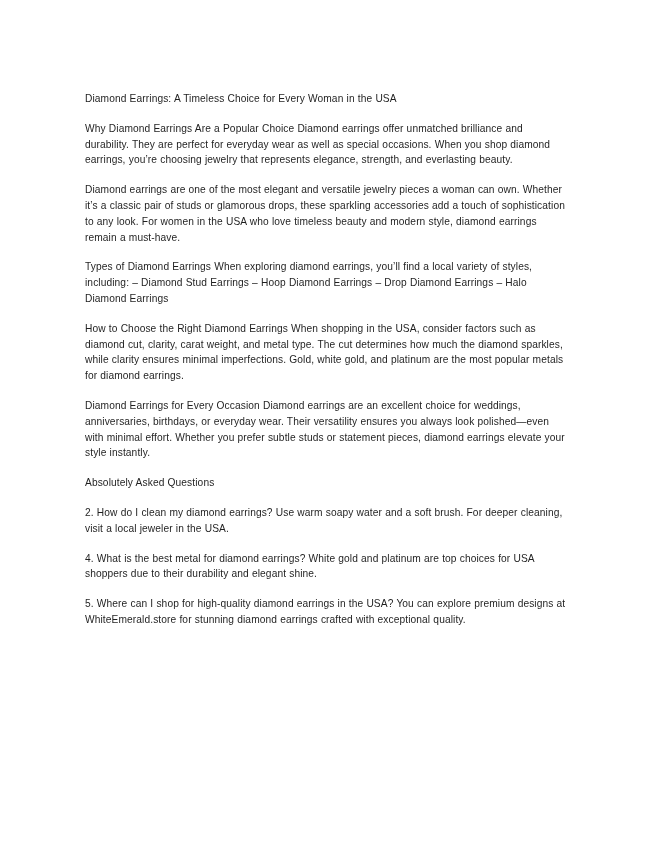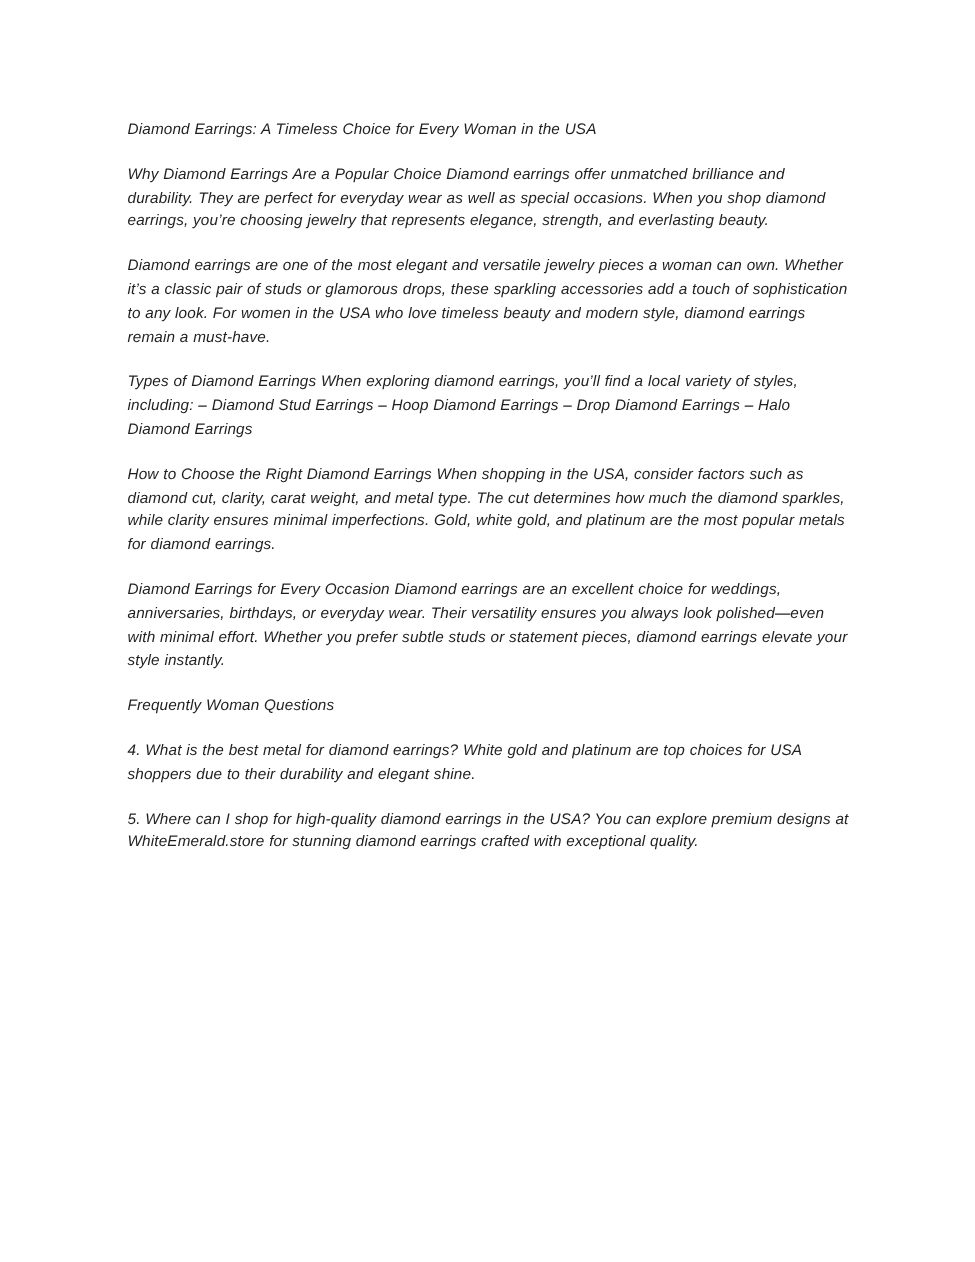--- a/index.html
+++ b/index.html
@@ -25,25 +25,24 @@
   .doc-body {
     position: absolute;
     left: 85px;
     top: 79px;
     width: 484px;
   }
   .para {
     font-size: 10.2px;
     line-height: 15.8px;
     color: #1f1f1f;
-    margin: 0 0 14px 0;
+    margin: 12px 0 14px 0;
     text-align: left;
     letter-spacing: 0.01em;
     word-spacing: 0.02em;
-    font-style: italic;
   }
   .para:last-child {
     margin-bottom: 0;
   }
 </style>
 </head>
 <body>
 
 <div class="page">
   <div class="doc-body">
@@ -54,23 +53,24 @@
 
     <p class="para">Diamond earrings are one of the most elegant and versatile jewelry pieces a woman can own. Whether it’s a classic pair of studs or glamorous drops, these sparkling accessories add a touch of sophistication to any look. For women in the USA who love timeless beauty and modern style, diamond earrings remain a must-have.</p>
 
     <p class="para">Types of Diamond Earrings When exploring diamond earrings, you’ll find a local variety of styles, including: – Diamond Stud Earrings – Hoop Diamond Earrings – Drop Diamond Earrings – Halo Diamond Earrings</p>
 
 
     <p class="para">How to Choose the Right Diamond Earrings When shopping in the USA, consider factors such as diamond cut, clarity, carat weight, and metal type. The cut determines how much the diamond sparkles, while clarity ensures minimal imperfections. Gold, white gold, and platinum are the most popular metals for diamond earrings.</p>
 
     <p class="para">Diamond Earrings for Every Occasion Diamond earrings are an excellent choice for weddings, anniversaries, birthdays, or everyday wear. Their versatility ensures you always look polished—even with minimal effort. Whether you prefer subtle studs or statement pieces, diamond earrings elevate your style instantly.</p>
 
-    <p class="para">Frequently Woman Questions</p>
+    <p class="para">Absolutely Asked Questions</p>
 
 
+    <p class="para">2. How do I clean my diamond earrings? Use warm soapy water and a soft brush. For deeper cleaning, visit a local jeweler in the USA.</p>
 
 
     <p class="para">4. What is the best metal for diamond earrings? White gold and platinum are top choices for USA shoppers due to their durability and elegant shine.</p>
 
     <p class="para">5. Where can I shop for high-quality diamond earrings in the USA? You can explore premium designs at WhiteEmerald.store for stunning diamond earrings crafted with exceptional quality.</p>
 
   </div>
 </div>
 
 </body></html>

